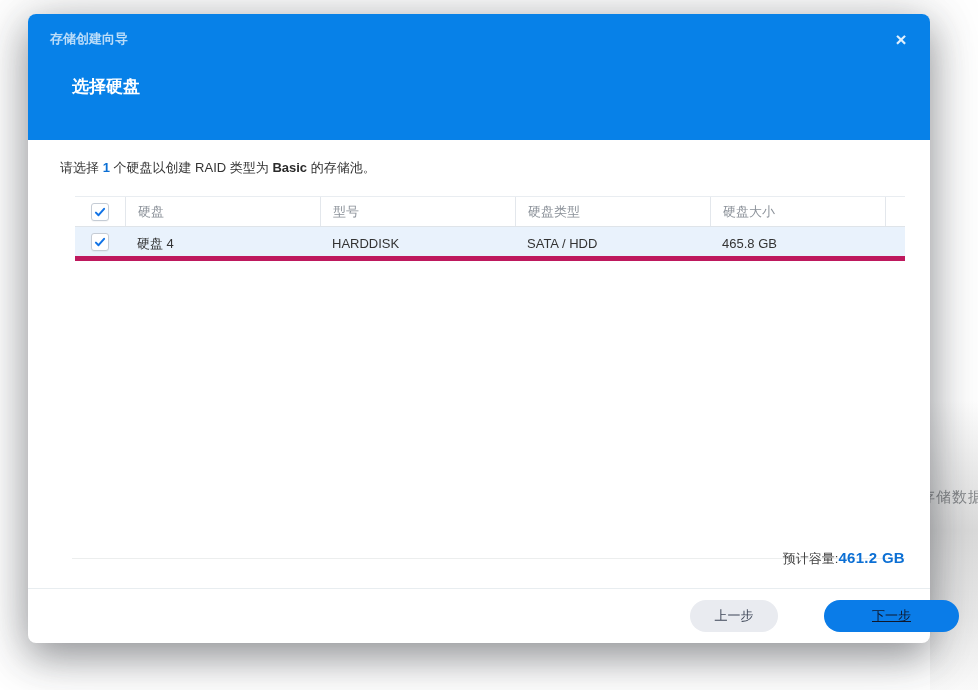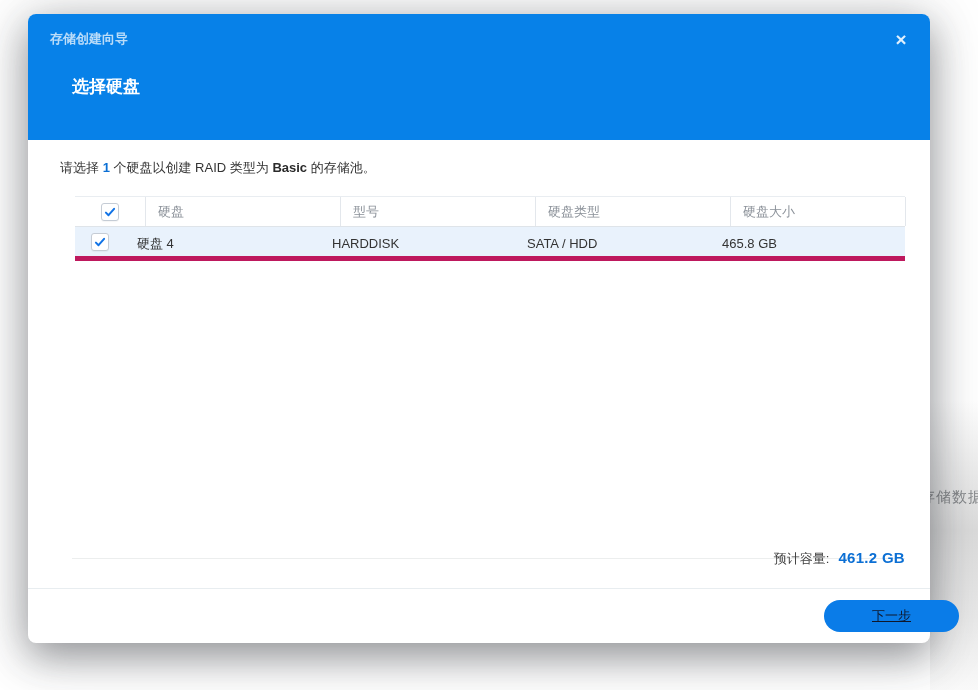--- a/index.html
+++ b/index.html
@@ -32,38 +32,38 @@
   
   .instruction { position:absolute; left:32px; top:145px; font-size:13px; color:#333; }
   .instruction .count { color:#0b6fd4; font-weight:bold; }
   .instruction .raid { font-weight:bold; color:#2b2b2b;margin-top:33px; }
 
   
   .disk-table { position:absolute; left:47px; top:182px; width:830px;
     border-top:1px solid #e9edf1; font-size:13px; }
   .t-row { display:grid; grid-template-columns:50px 195px 195px 195px 175px 20px; }
   .t-head { height:30px; border-bottom:1px solid #dfe4e9; color:#8b9199; }
-  .t-head .cell { line-height:29px;margin-left:20px; }
+  .t-head .cell { line-height:29px; }
   .t-head .cell + .cell { border-left:1px solid #e3e7ec; }
   .t-body { height:34px; background:#e9f2fc; border-bottom:5px solid #be185d; color:#333; }
   .t-body .cell { line-height:34px; }
   .cell { padding-left:12px; overflow:hidden; white-space:nowrap; }
   .cell.cb { display:flex; align-items:center; justify-content:center; padding:0; }
 
   .checkbox { width:18px; height:18px; background:#fff; border:1px solid #c5ccd5;
     border-radius:3px; display:flex; align-items:center; justify-content:center;
     cursor:pointer; box-shadow:0 1px 1px rgba(0,0,0,.04); }
   .checkbox svg { width:14px; height:14px; display:block; }
 
   
   .divider-content { position:absolute; left:44px; top:544px; width:833px; height:1px;
     background:#eceeee; }
   .estimate { position:absolute; right:25px; top:535px; font-size:13px; color:#3d3d3d;
     display:flex; align-items:baseline;justify-content:center; }
-  .estimate .value { color:#0b6fd4; font-weight:bold; font-size:15px; margin-left:9px;
+  .estimate .value { color:#0b6fd4; font-weight:bold; font-size:15px; 
     letter-spacing:.3px; }
   .divider-footer { position:absolute; left:0; top:574px; width:100%; height:1px;
     background:#e8edf0; }
 
   .btn { position:absolute; top:586px; height:32px; border:none; border-radius:16px;
     font-size:13px; cursor:pointer; font-family:inherit; }
   .btn-back { left:662px; width:88px; background:#e9ebf0; color:#40495a; }
   .btn-next { left:796px; width:135px; background:#0a7ce8; color:#0f172a;text-decoration:underline; }
 </style>
 </head>
@@ -118,14 +118,15 @@
 
   <div class="divider-content"></div>
 
   <div class="estimate">
     <span>预计容量:</span>
     <span class="value">461.2 GB</span>
   </div>
 
   <div class="divider-footer"></div>
 
+  <button class="btn btn-back">上一步</button>
   <button class="btn btn-next">下一步</button>
 </div>
 
 </body></html>

